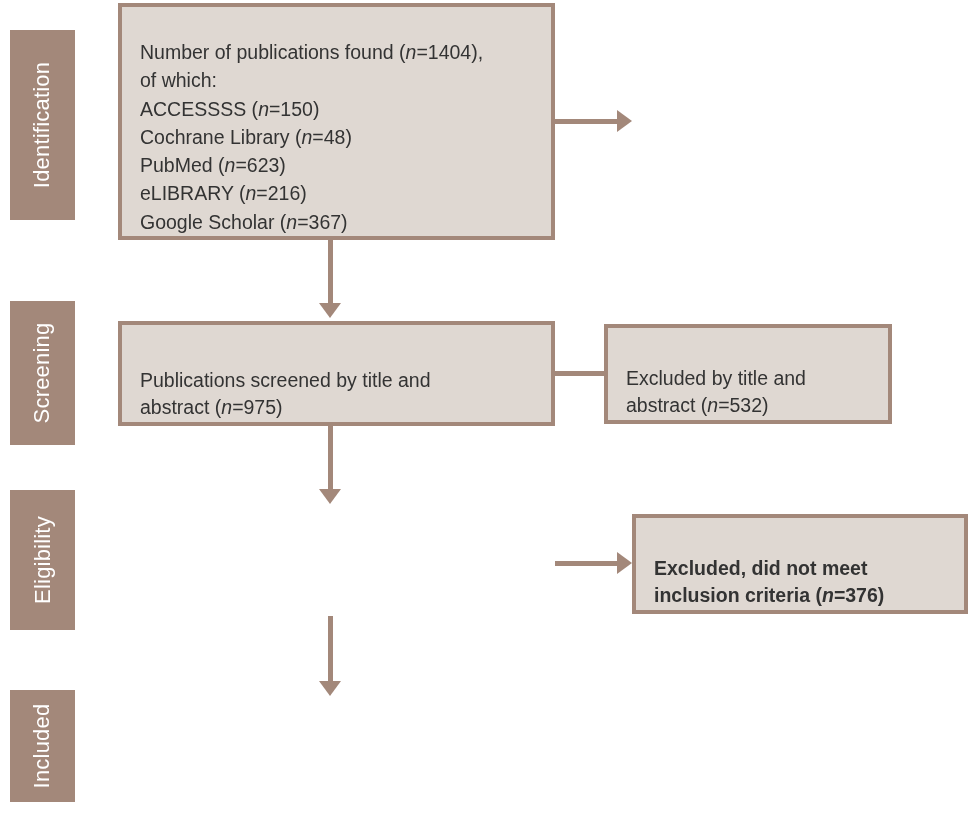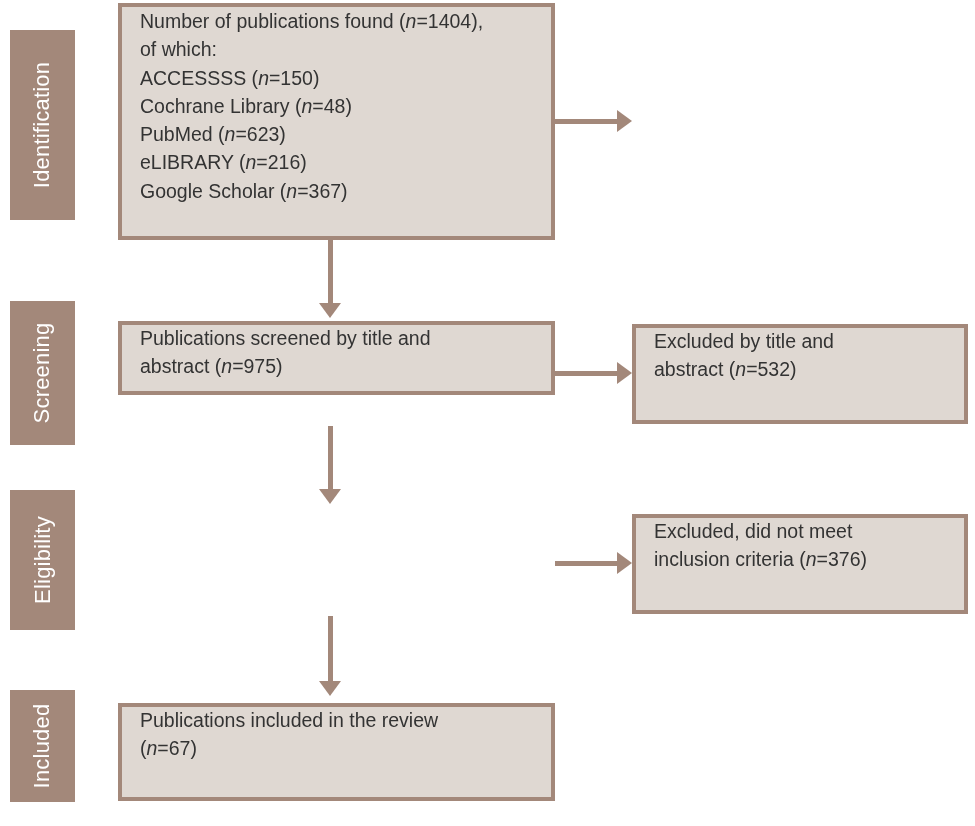--- a/index.html
+++ b/index.html
@@ -40,21 +40,21 @@
     transform-origin: center center;
   }
 
   
   .flow-box {
     position: absolute;
     background: #DFD8D2;
     border: 4px solid #A3887A;
     box-sizing: border-box;
     display: flex;
-    align-items: flex-start;
+    align-items: flex-end;
   }
   .flow-box .box-text {
     padding: 0 18px;
     font-size: 19.5px;
     line-height: 1.42;
     color: #333333;
     white-space: pre-line;
   }
   .flow-box.tall .box-text {
     line-height: 1.45;
@@ -116,42 +116,39 @@
     <div class="box-text">Number of publications found (<i>n</i>=1404),<br>of which:<br>ACCESSSS (<i>n</i>=150)<br>Cochrane Library (<i>n</i>=48)<br>PubMed (<i>n</i>=623)<br>eLIBRARY (<i>n</i>=216)<br>Google Scholar (<i>n</i>=367)</div>
   </div>
 
   <div class="conn-h-line" style="left:555px; top:119px; width:64px;"></div>
   <div class="conn-h-head" style="left:617px; top:110px;"></div>
 
 
   <div class="conn-v-line" style="left:328px; top:240px; width:5px; height:66px;"></div>
   <div class="conn-v-head" style="left:319px; top:303px;"></div>
 
-  <div class="flow-box" style="left:118px; top:321px; width:437px; height:74px;">
+  <div class="flow-box" style="left:118px; top:321px; width:437px; height:105px;">
     <div class="box-text">Publications screened by title and<br>abstract  (<i>n</i>=975)</div>
   </div>
 
   <div class="conn-h-line" style="left:555px; top:371px; width:64px;"></div>
   <div class="conn-h-head" style="left:617px; top:362px;"></div>
 
-  <div class="flow-box" style="left:632px; top:324px; width:336px; height:100px;">
+  <div class="flow-box" style="left:604px; top:324px; width:288px; height:100px;">
     <div class="box-text">Excluded by title and<br>abstract (<i>n</i>=532)</div>
   </div>
 
   <div class="conn-v-line" style="left:328px; top:426px; width:5px; height:66px;"></div>
   <div class="conn-v-head" style="left:319px; top:489px;"></div>
 
 
   <div class="conn-h-line" style="left:555px; top:561px; width:64px;"></div>
   <div class="conn-h-head" style="left:617px; top:552px;"></div>
 
-  <div class="flow-box" style="left:632px; top:514px; width:336px; height:100px;">
+  <div class="flow-box" style="left:632px; top:514px; width:336px; height:100px;font-weight:bold;">
     <div class="box-text">Excluded, did not meet<br>inclusion criteria (<i>n</i>=376)</div>
   </div>
 
   <div class="conn-v-line" style="left:328px; top:616px; width:5px; height:68px;"></div>
   <div class="conn-v-head" style="left:319px; top:681px;"></div>
 
-  <div class="flow-box" style="left:118px; top:703px; width:437px; height:98px;">
-    <div class="box-text">Publications included in the review<br>(<i>n</i>=67)</div>
-  </div>
 
 </div>
 
 </body></html>

